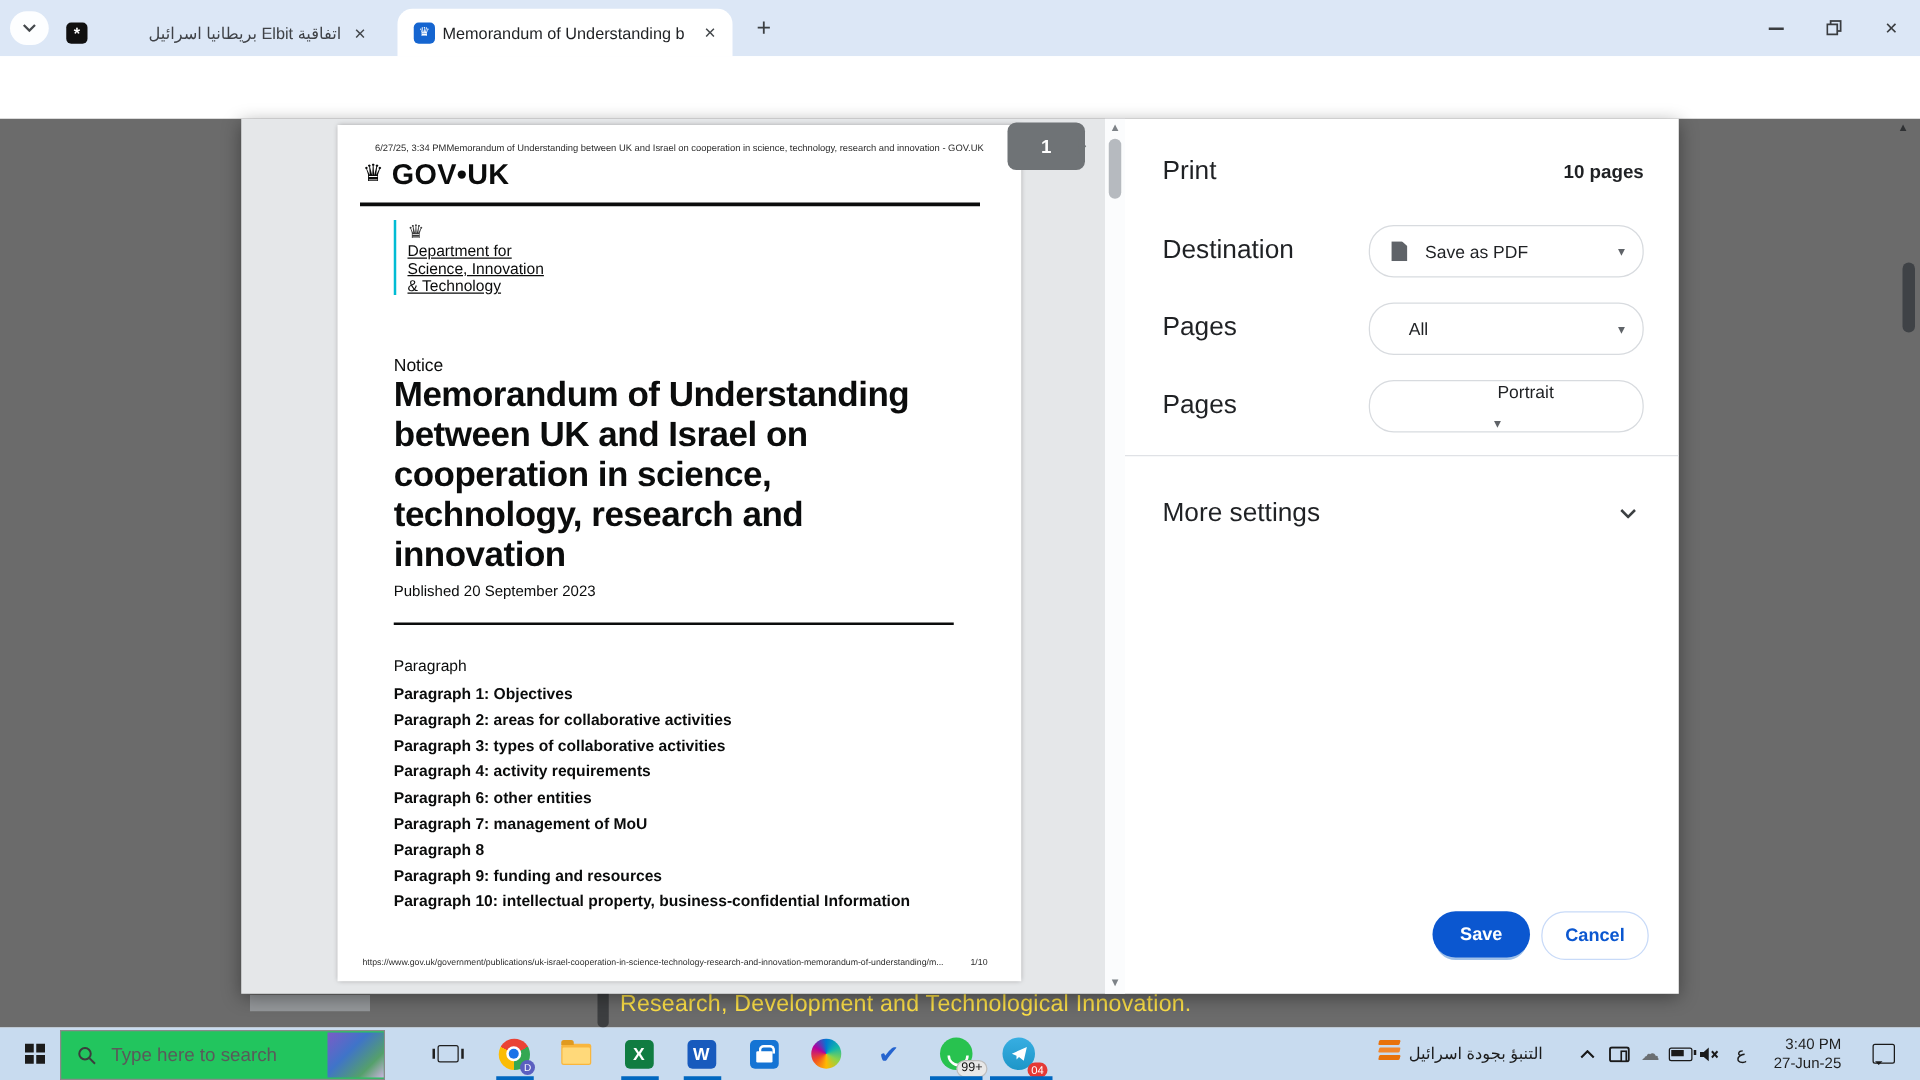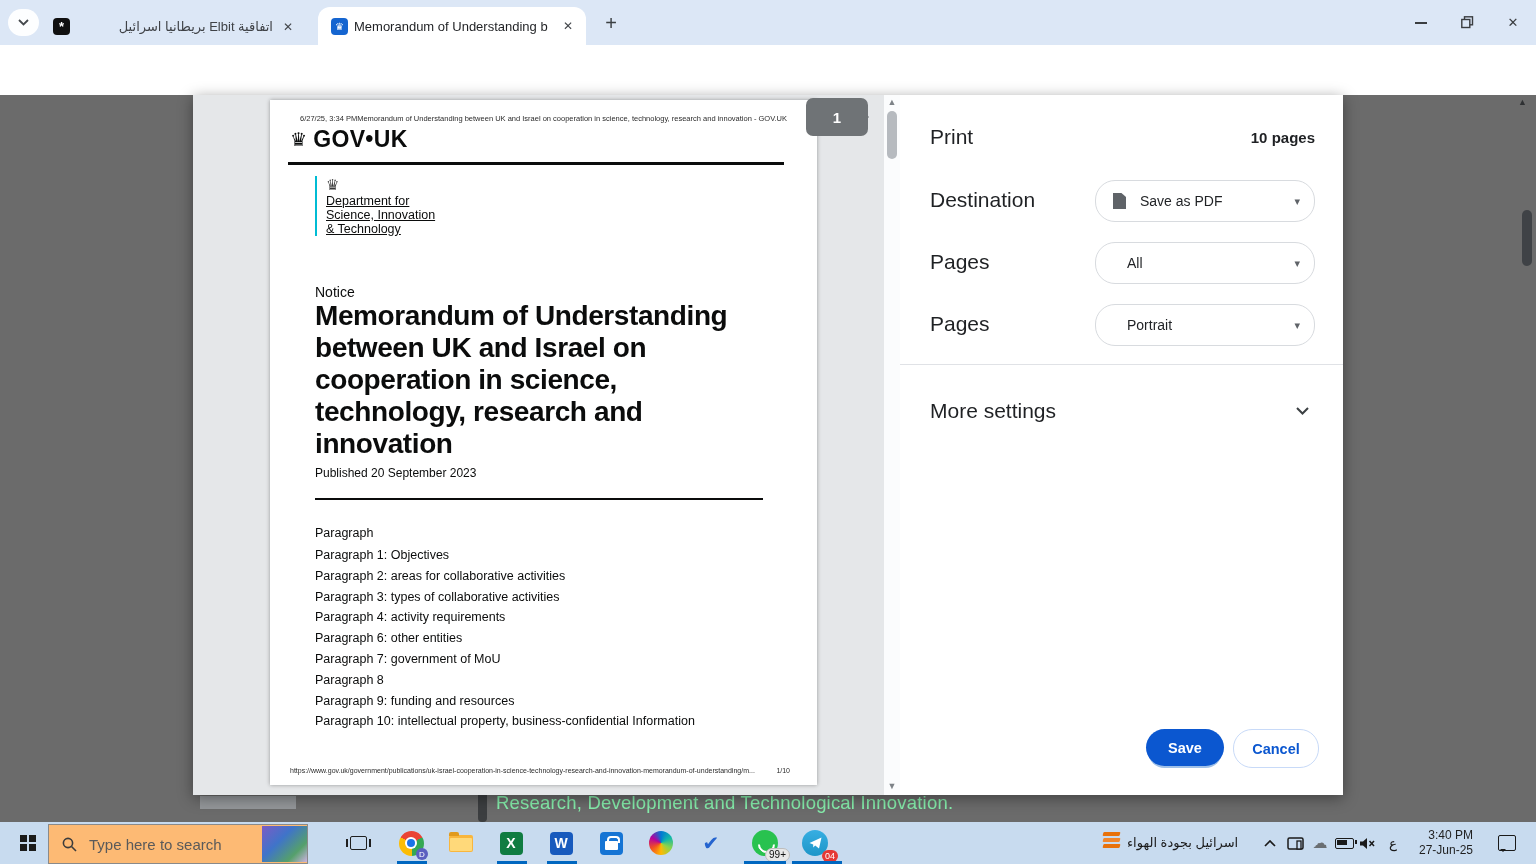--- a/index.html
+++ b/index.html
@@ -37,41 +37,41 @@
   .flag-icon::after{content:"";position:absolute;left:0;top:0;width:9px;height:7px;background:#3c52a0;}
   .sep{left:1437px;top:62px;width:1px;height:20px;background:#d5d8dc;}
   .avatar{left:1455px;top:58px;width:27px;height:27px;border-radius:50%;background:#5b5fc0;color:#fff;
     font-size:13px;display:flex;align-items:center;justify-content:center;cursor:pointer;}
   .kebab{left:1502px;top:58px;width:26px;height:27px;display:flex;align-items:center;justify-content:center;
     font-size:17px;color:#3f4247;cursor:pointer;}
   
   .dim{left:0;top:95px;width:1536px;height:727px;background:#6b6b6b;}
   .behind-box{left:200px;top:701px;width:96px;height:13px;background:#9fa3a6;opacity:.8;}
   .behind-quote{left:478px;top:696px;width:9px;height:31px;border-radius:4px;background:#3c3e40;}
-  .behind-text{left:496px;top:697px;font-size:18.5px;color:#86efac;letter-spacing:.2px;}
+  .behind-text{left:496px;top:697px;font-size:18.5px;color:#fde047;letter-spacing:.2px;}
   .behind-scroll-up{left:1518px;top:2px;font-size:9px;color:#2f3133;}
   .behind-scroll-thumb{left:1522px;top:115px;width:10px;height:56px;border-radius:5px;background:#3f4246;}
   
   .overlay{left:193px;top:95px;width:1150px;height:700px;box-shadow:0 3px 14px rgba(0,0,0,.4);}
   .preview{left:0;top:0;width:707px;height:700px;background:#e5e7e9;}
   .page{left:77px;top:5px;width:547px;height:685px;background:#fff;box-shadow:0 0 4px rgba(0,0,0,.35);color:#0b0c0c;}
   .pg-header{left:20px;top:14px;width:507px;display:flex;justify-content:center;font-size:7.5px;color:#2b2b2b;white-space:nowrap;}
   .pg-logo{left:20px;top:26px;font-size:23px;font-weight:bold;letter-spacing:.3px;display:flex;align-items:center;gap:6px;color:#0b0c0c;}
   .pg-logo .crown{font-size:19px;}
   .hr1{left:18px;top:62px;width:496px;height:2.5px;background:#0b0c0c;}
   .dept{left:45px;top:76px;width:125px;border-left:2.5px solid #00bcd4;padding-left:9px;}
   .dept .crest{font-size:15px;color:#3a3a3a;}
   .dept-link{font-size:12.5px;line-height:14px;text-decoration:underline;white-space:pre-line;color:#0b0c0c;cursor:pointer;}
   .kicker{left:45px;top:184px;font-size:14px;}
   .doc-title{left:45px;top:200px;width:432px;font-size:28px;line-height:32px;font-weight:bold;letter-spacing:-.4px;}
   .published{left:45px;top:366px;font-size:12px;}
   .hr2{left:45px;top:398px;width:448px;height:1.5px;background:#0b0c0c;}
   .contents-h{left:45px;top:426px;font-size:12.5px;}
   .contents{left:45px;top:448px;font-size:12.5px;}
-  .contents div{height:20.8px;}
+  .contents div{height:20.8px;font-weight:bold;}
   .pg-footer{left:20px;top:667px;width:500px;display:flex;justify-content:space-between;font-size:7px;color:#2b2b2b;white-space:nowrap;}
   .badge{left:613px;top:3px;width:62px;height:38px;border-radius:7px;background:#6f7376;color:#fff;
     font-size:15px;font-weight:bold;display:flex;align-items:center;justify-content:center;}
   .badge::after{content:"";position:absolute;right:-7px;top:13px;border:6px solid transparent;border-left-color:#6f7376;}
   .pscroll{left:691px;top:0;width:16px;height:700px;background:#fbfcfd;}
   .ps-arrow{left:2px;width:12px;text-align:center;font-size:9px;color:#7d8287;cursor:pointer;}
   .ps-thumb{left:3px;top:16px;width:10px;height:48px;border-radius:6px;background:#b6babf;cursor:pointer;}
   
   .panel{left:707px;top:0;width:443px;height:700px;background:#fff;color:#1f2124;}
   .p-title{left:30px;top:30px;font-size:21px;}
@@ -89,21 +89,21 @@
   .save-btn{left:246px;top:634px;width:78px;height:37px;border-radius:19px;background:#0b57d0;color:#fff;
     font-size:14.5px;font-weight:bold;display:flex;align-items:center;justify-content:center;cursor:pointer;
     box-shadow:0 4px 0 -2px #9fc0e8;}
   .cancel-btn{left:333px;top:634px;width:84px;height:37px;border-radius:19px;background:#fff;color:#0b57d0;
     border:1px solid #c8daf8;font-size:14.5px;font-weight:bold;display:flex;align-items:center;justify-content:center;cursor:pointer;}
   
   .taskbar{left:0;top:822px;width:1536px;height:42px;background:#c8dbef;}
   .start{left:8px;top:0;width:40px;height:42px;display:flex;align-items:center;justify-content:center;cursor:pointer;}
   .win-grid{width:16px;height:16px;display:grid;grid-template-columns:7px 7px;grid-template-rows:7px 7px;gap:2px;}
   .win-grid span{background:#1b1b1b;}
-  .tsearch{left:48px;top:2px;width:258px;height:38px;background:#fdba74;border:1px solid #8a8a8a;
+  .tsearch{left:48px;top:2px;width:258px;height:38px;background:#22c55e;border:1px solid #8a8a8a;
     display:flex;align-items:center;cursor:text;}
   .tsearch-text{font-size:15px;color:#5a5a5a;margin-left:12px;flex:1;}
   .tsearch-art{width:45px;height:36px;background:linear-gradient(135deg,#7b5cc6 0%,#3f74c9 40%,#55a06b 75%,#cdb2e0 100%);}
   .taskview{left:340px;top:0;width:36px;height:42px;display:flex;align-items:center;justify-content:center;cursor:pointer;}
   .tv-rect{width:15px;height:12px;border:1.7px solid #1f1f1f;border-radius:2px;position:relative;}
   .tv-rect::before,.tv-rect::after{content:"";position:absolute;top:2px;width:2px;height:8px;background:#1f1f1f;}
   .tv-rect::before{left:-5px;} .tv-rect::after{right:-5px;}
   .slot{top:0;width:34px;height:42px;display:flex;align-items:center;justify-content:center;cursor:pointer;}
   .chrome-ball{width:25px;height:25px;border-radius:50%;
     background:conic-gradient(from -60deg,#ea4335 0 120deg,#34a853 0 240deg,#fbbc05 0 360deg);
@@ -246,21 +246,21 @@
       <div class="abs published">Published 20 September 2023</div>
       <div class="abs hr2"></div>
       <div class="abs contents-h">Paragraph</div>
       <div class="abs contents">
 
       <div>Paragraph 1: Objectives</div>
           <div>Paragraph 2: areas for collaborative activities</div>
           <div>Paragraph 3: types of collaborative activities</div>
           <div>Paragraph 4: activity requirements</div>
           <div>Paragraph 6: other entities</div>
-          <div>Paragraph 7: government of MoU</div>
+          <div>Paragraph 7: management of MoU</div>
           <div>Paragraph 8</div>
           <div>Paragraph 9: funding and resources</div>
           <div>Paragraph 10: intellectual property, business-confidential Information</div>
         </div>
       <div class="abs pg-footer">
         <span>https://www.gov.uk/government/publications/uk-israel-cooperation-in-science-technology-research-and-innovation-memorandum-of-understanding/m...</span>
         <span>1/10</span>
       </div>
     </div>
 
@@ -284,21 +284,21 @@
       <span class="ctrl-caret">▾</span>
     </div>
 
     <div class="abs p-label" style="top:147px;">Pages</div>
     <div class="abs p-control" style="top:147px;">
       <span class="ctrl-text noicon">All</span>
       <span class="ctrl-caret">▾</span>
     </div>
 
     <div class="abs p-label" style="top:209px;">Pages</div>
-    <div class="abs p-control" style="top:209px;">
+    <div class="abs p-control" style="top:209px;flex-direction:column;">
       <span class="ctrl-text noicon">Portrait</span>
       <span class="ctrl-caret">▾</span>
     </div>
 
     <div class="abs p-divider"></div>
 
     <div class="abs more-row">
       <span class="abs p-label" style="top:0;">More settings</span>
       <svg class="abs" style="right:34px;top:16px;" width="13" height="8" viewBox="0 0 13 8">
         <polyline points="1,1 6.5,6.5 12,1" fill="none" stroke="#3c4043" stroke-width="2"></polyline>
@@ -376,21 +376,21 @@
   <span class="underline" style="left:497px;width:30px;"></span>
   <span class="underline" style="left:547px;width:30px;"></span>
   <span class="underline" style="left:744px;width:42px;"></span>
   <span class="underline" style="left:792px;width:50px;"></span>
 
   <div class="abs tray-weather">
       <span></span>
       <span></span>
       <span></span>
     </div>
-  <div class="abs tray-text">اسرائيل بجودة الهواء</div>
+  <div class="abs tray-text">التنبؤ بجودة اسرائيل</div>
 
   <div class="abs tray-ico" style="left:1258px;width:24px;">
     <svg width="12" height="7" viewBox="0 0 12 7">
         <polyline points="1,6 6,1 11,6" fill="none" stroke="#1a1a1a" stroke-width="1.7"></polyline>
       </svg>
   </div>
   <div class="abs tray-ico" style="left:1283px;width:24px;">
     <svg width="17" height="13" viewBox="0 0 17 13">
         <rect x="1" y="1" width="15" height="11" rx="1.5" fill="none" stroke="#1a1a1a" stroke-width="1.5"></rect>
         <rect x="10" y="4" width="4" height="8" fill="#c8dbef" stroke="#1a1a1a" stroke-width="1.3"></rect>

